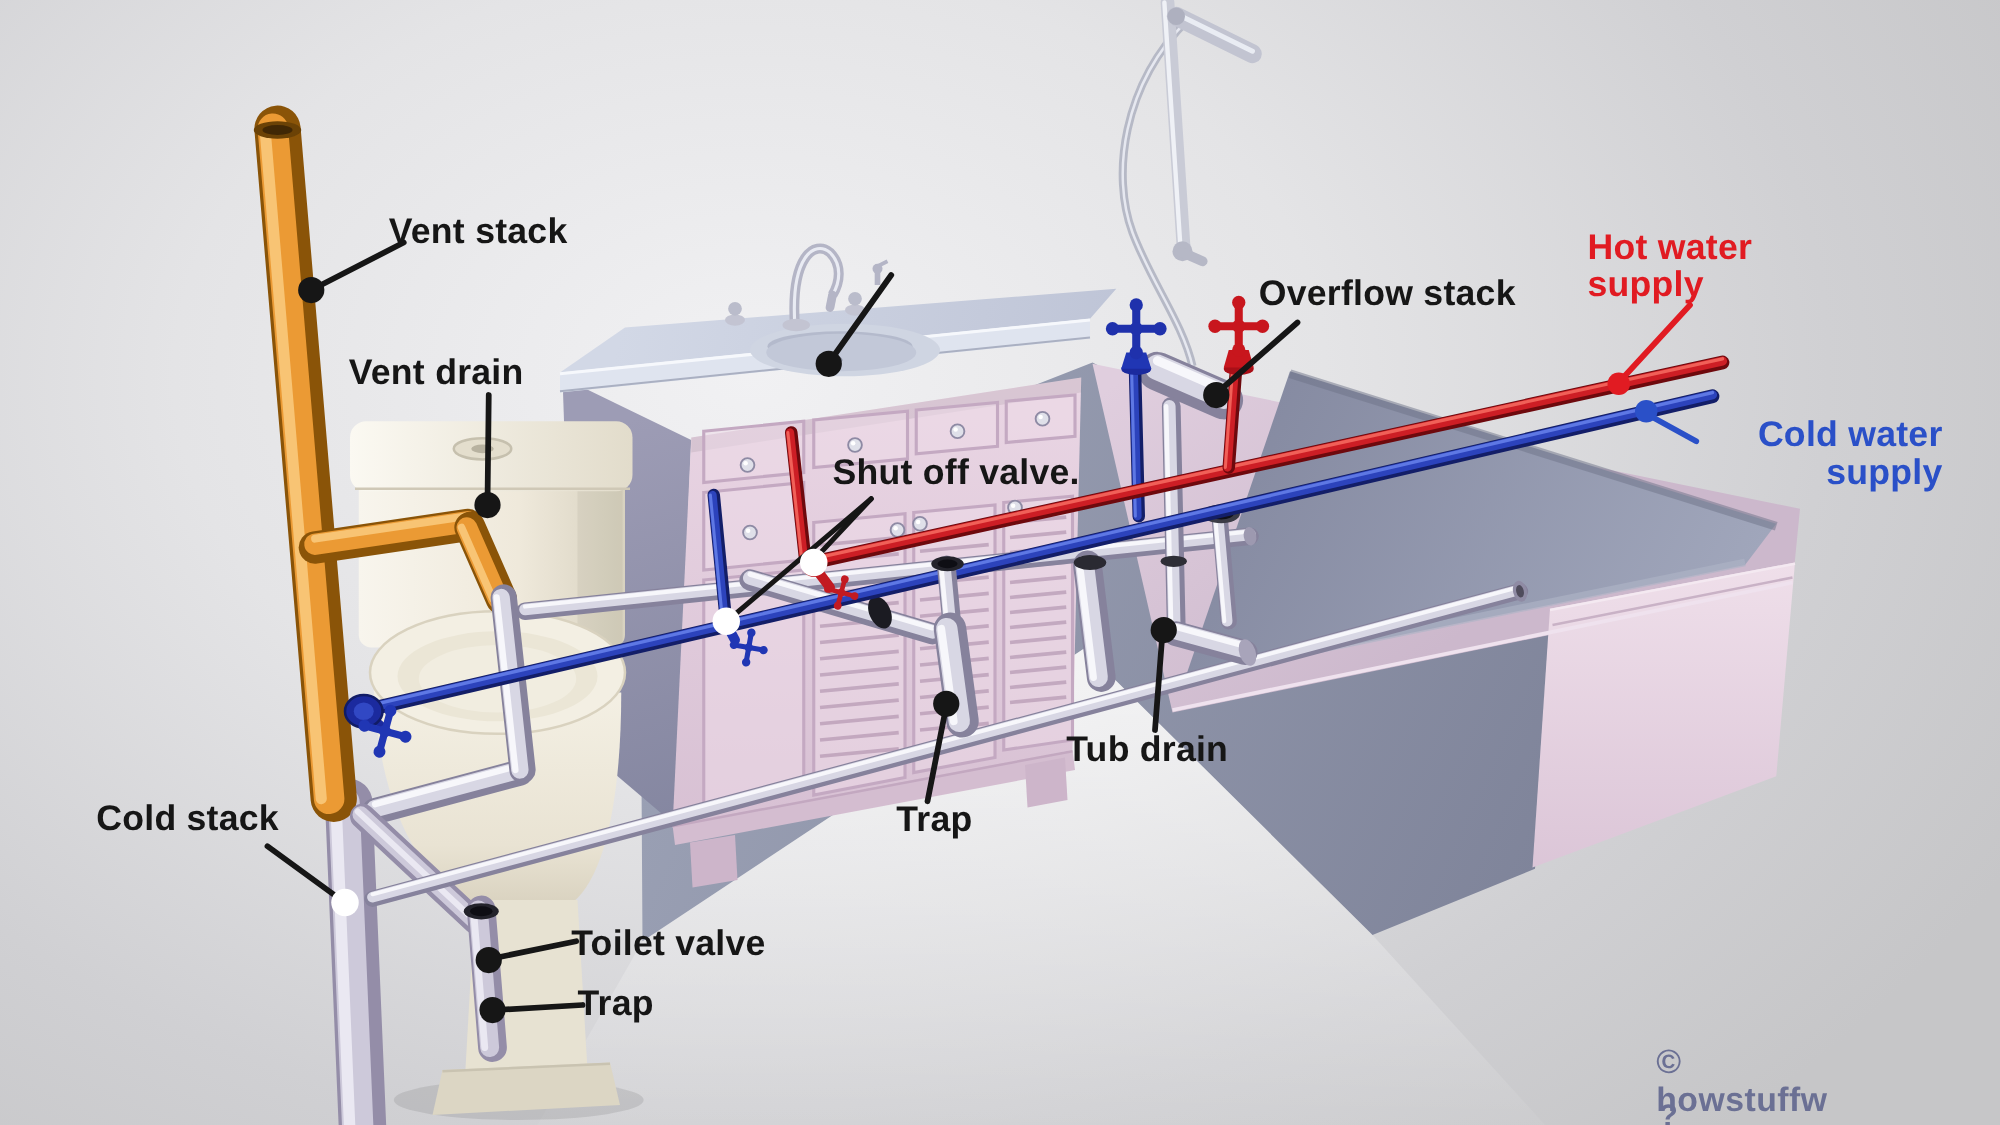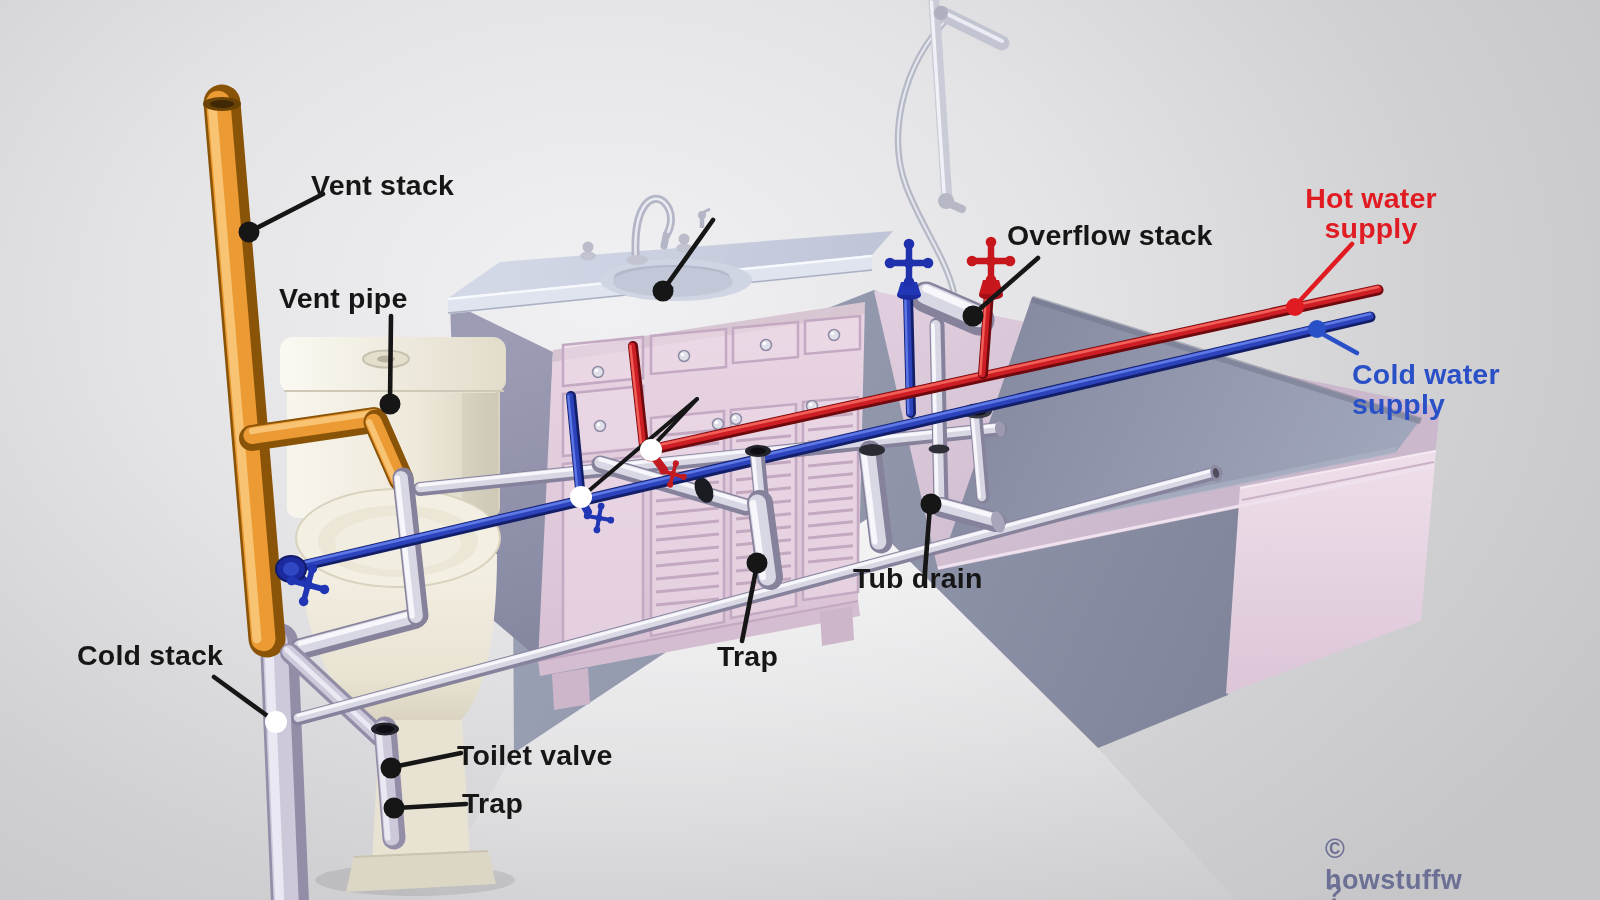--- a/index.html
+++ b/index.html
@@ -11,22 +11,22 @@
   #stage{position:relative;width:1396px;height:900px;}
   #scene{position:absolute;left:0;top:0;}
   .lbl{
     position:absolute;
     font:700 28.5px "Liberation Sans", sans-serif;
     letter-spacing:.2px;
     color:var(--label,#161616);
     white-space:nowrap;
     line-height:30px;
   }
-  .lbl.hot{color:var(--hot,#e11b22);text-align:center;}
-  .lbl.cold{color:var(--cold,#2a50c8);text-align:left;margin-top:26px;}
+  .lbl.hot{color:var(--hot,#e11b22);}
+  .lbl.cold{color:var(--cold,#2a50c8);text-align:right;}
   .wm{
     position:absolute;
     font:700 27px "Liberation Sans", sans-serif;
     color:var(--watermark,#6b7094);
     letter-spacing:.4px;
   }
   .wm-o{position:relative;display:inline-block;}
   .wm-q{position:absolute;left:2px;top:-17px;font-size:25px;}
 </style>
 </head>
@@ -416,31 +416,32 @@
     <circle cx="581" cy="497" r="11" fill="#ffffff"></circle>
     <circle cx="276" cy="722" r="11" fill="#ffffff"></circle>
     <circle cx="931" cy="504" r="10.5" fill="var(--label,#161616)"></circle>
     <circle cx="757" cy="563" r="10.5" fill="var(--label,#161616)"></circle>
     <circle cx="391" cy="768" r="10.5" fill="var(--label,#161616)"></circle>
     <circle cx="394" cy="808" r="10.5" fill="var(--label,#161616)"></circle>
   </g>
 </svg>
 
 <div class="lbl" style="left:311px;top:170px">Vent stack</div>
-<div class="lbl" style="left:279px;top:283px">Vent pipe</div>
+<div class="lbl" style="left:279px;top:283px">Vent drain</div>
 <div class="lbl" style="left:1007px;top:220px">Overflow stack</div>
 <div class="lbl hot" style="left:1270px;top:183px;width:202px">
   <div>Hot water</div>
   <div>supply</div>
 </div>
 <div class="lbl cold" style="left:1352px;top:333px;width:202px">
   <div>Cold water</div>
   <div>supply</div>
 </div>
-<div class="lbl" style="left:853px;top:563px">Tub drain</div>
+<div class="lbl" style="left:666px;top:363px">Shut off valve.</div>
+<div class="lbl" style="left:853px;top:585px">Tub drain</div>
 <div class="lbl" style="left:717px;top:641px">Trap</div>
 <div class="lbl" style="left:77px;top:640px">Cold stack</div>
 <div class="lbl" style="left:457px;top:740px">Toilet valve</div>
 <div class="lbl" style="left:462px;top:788px">Trap</div>
 
 <div class="wm" style="left:1325px;top:834px">
   <span>© howstuffw</span><span class="wm-o"><span>o</span><span class="wm-q">?</span></span><span>rks</span>
 </div>
 
 </div>

